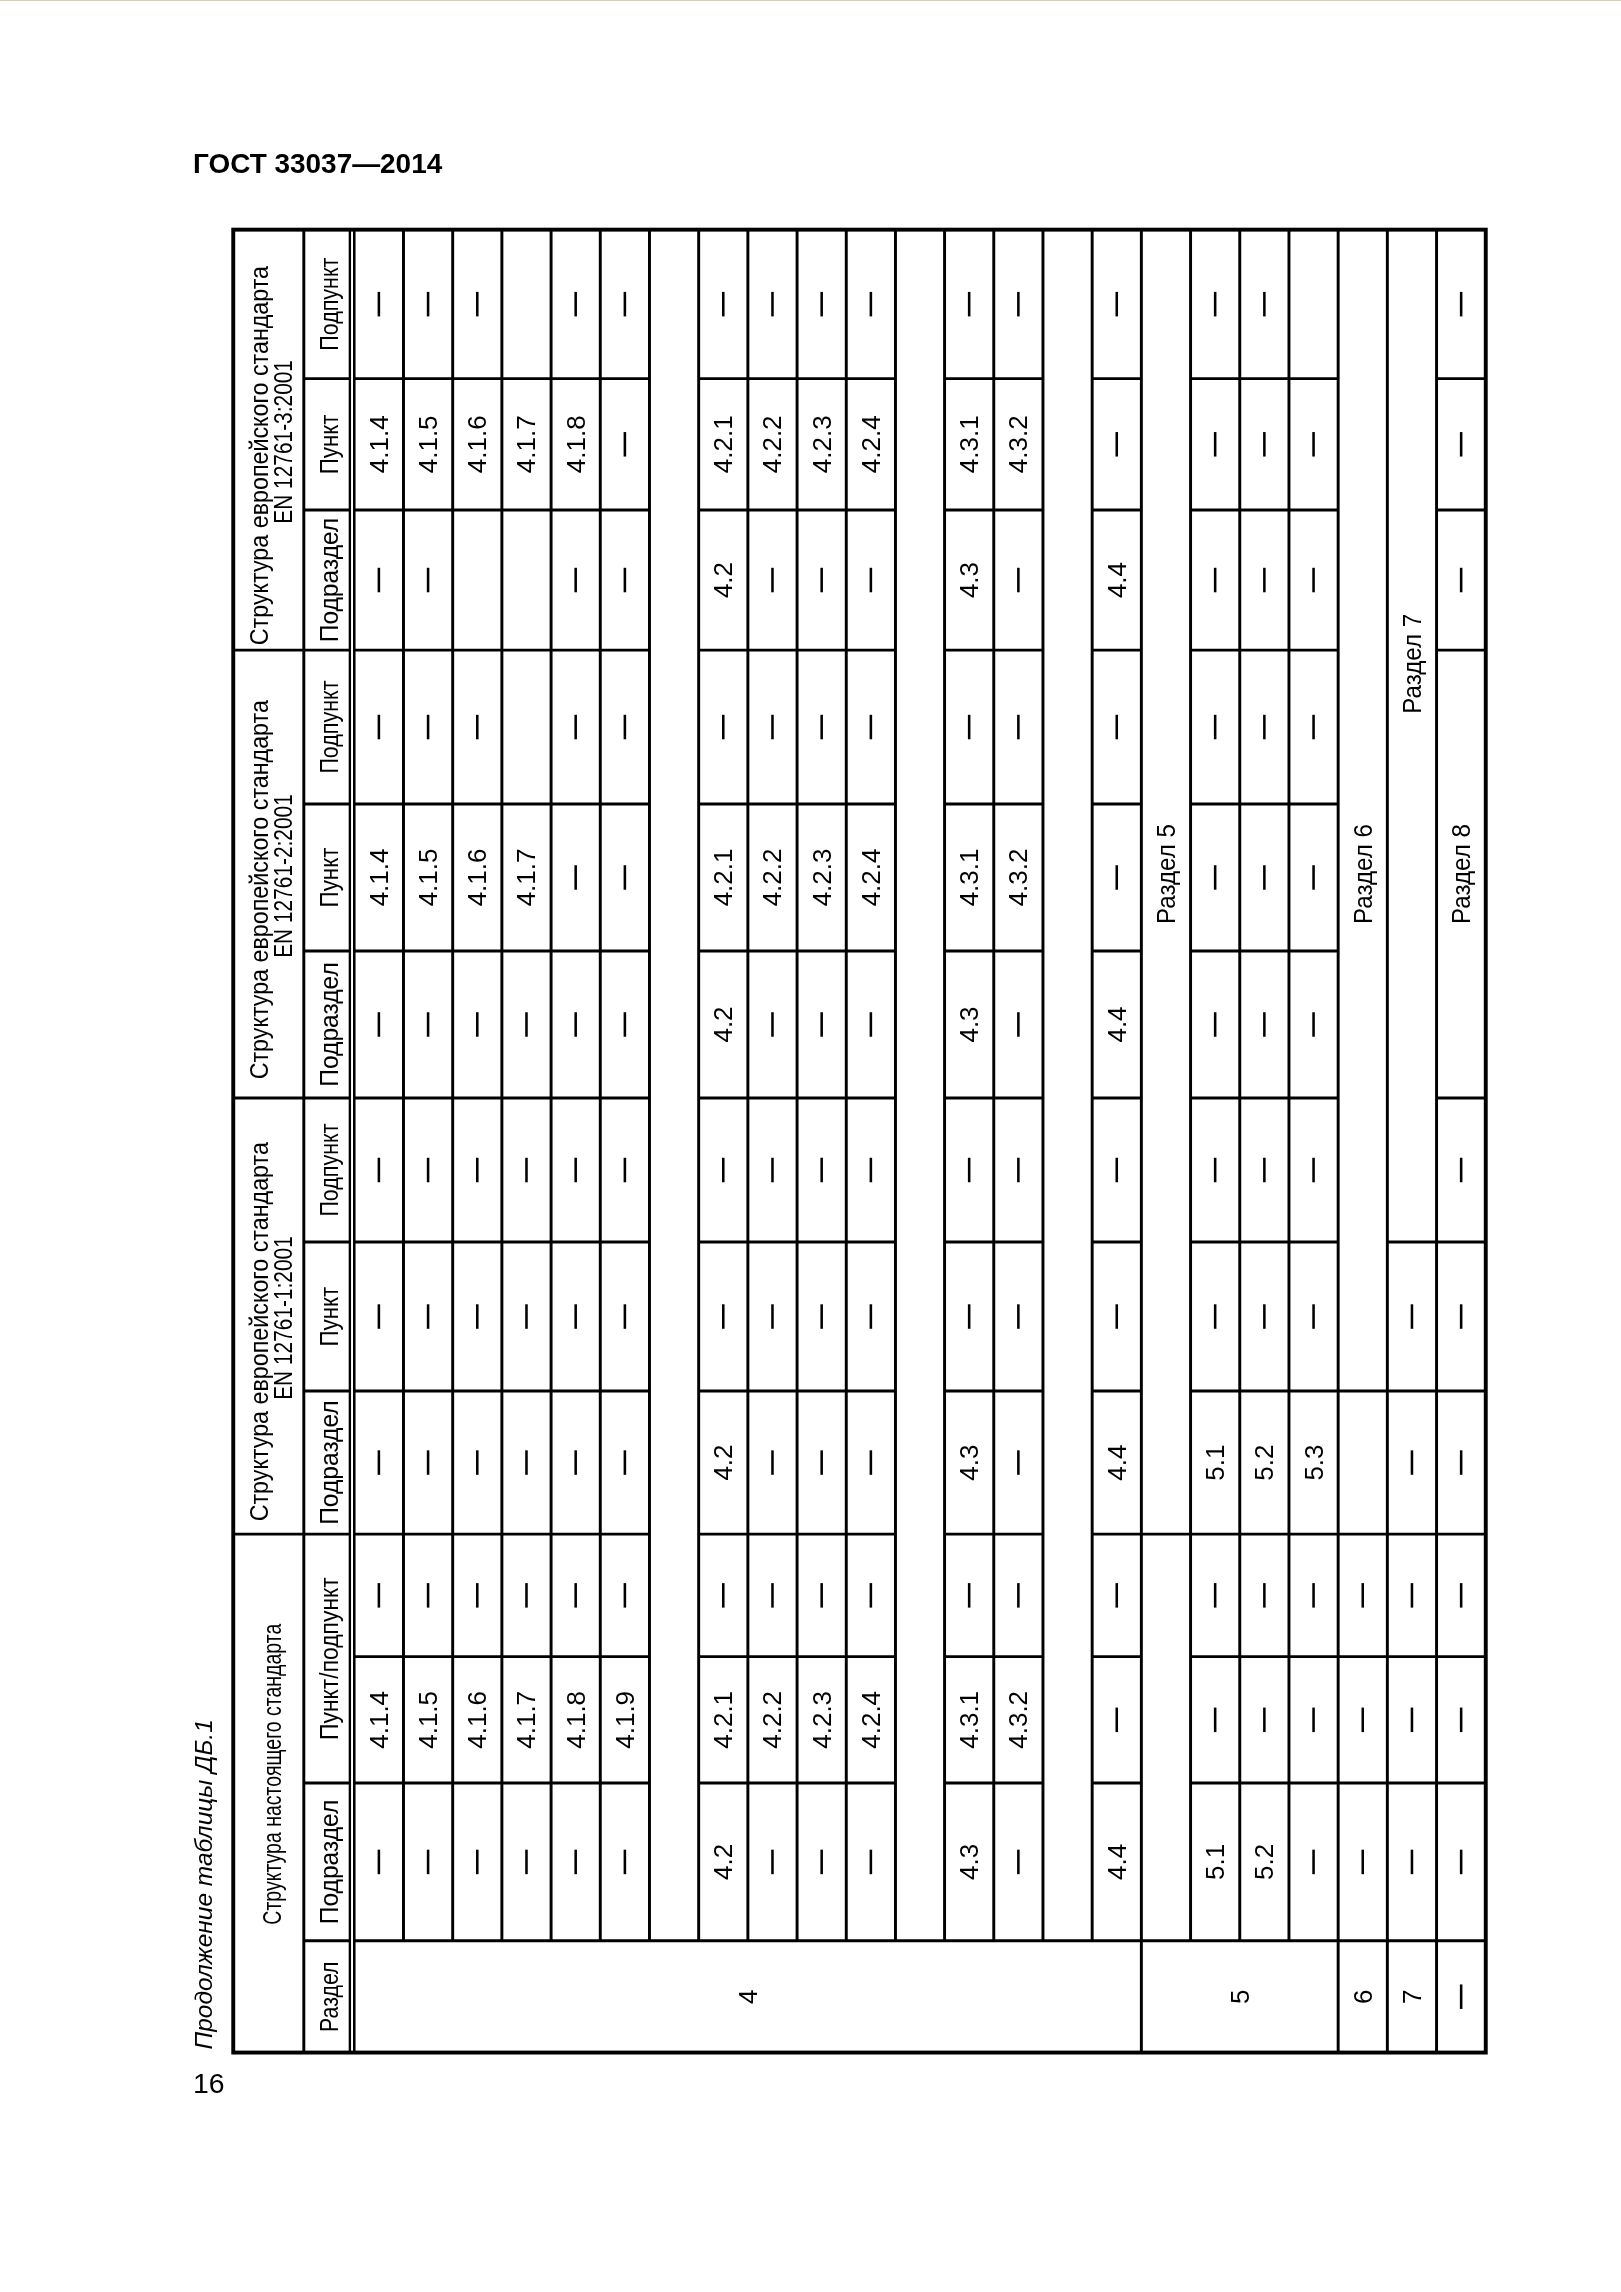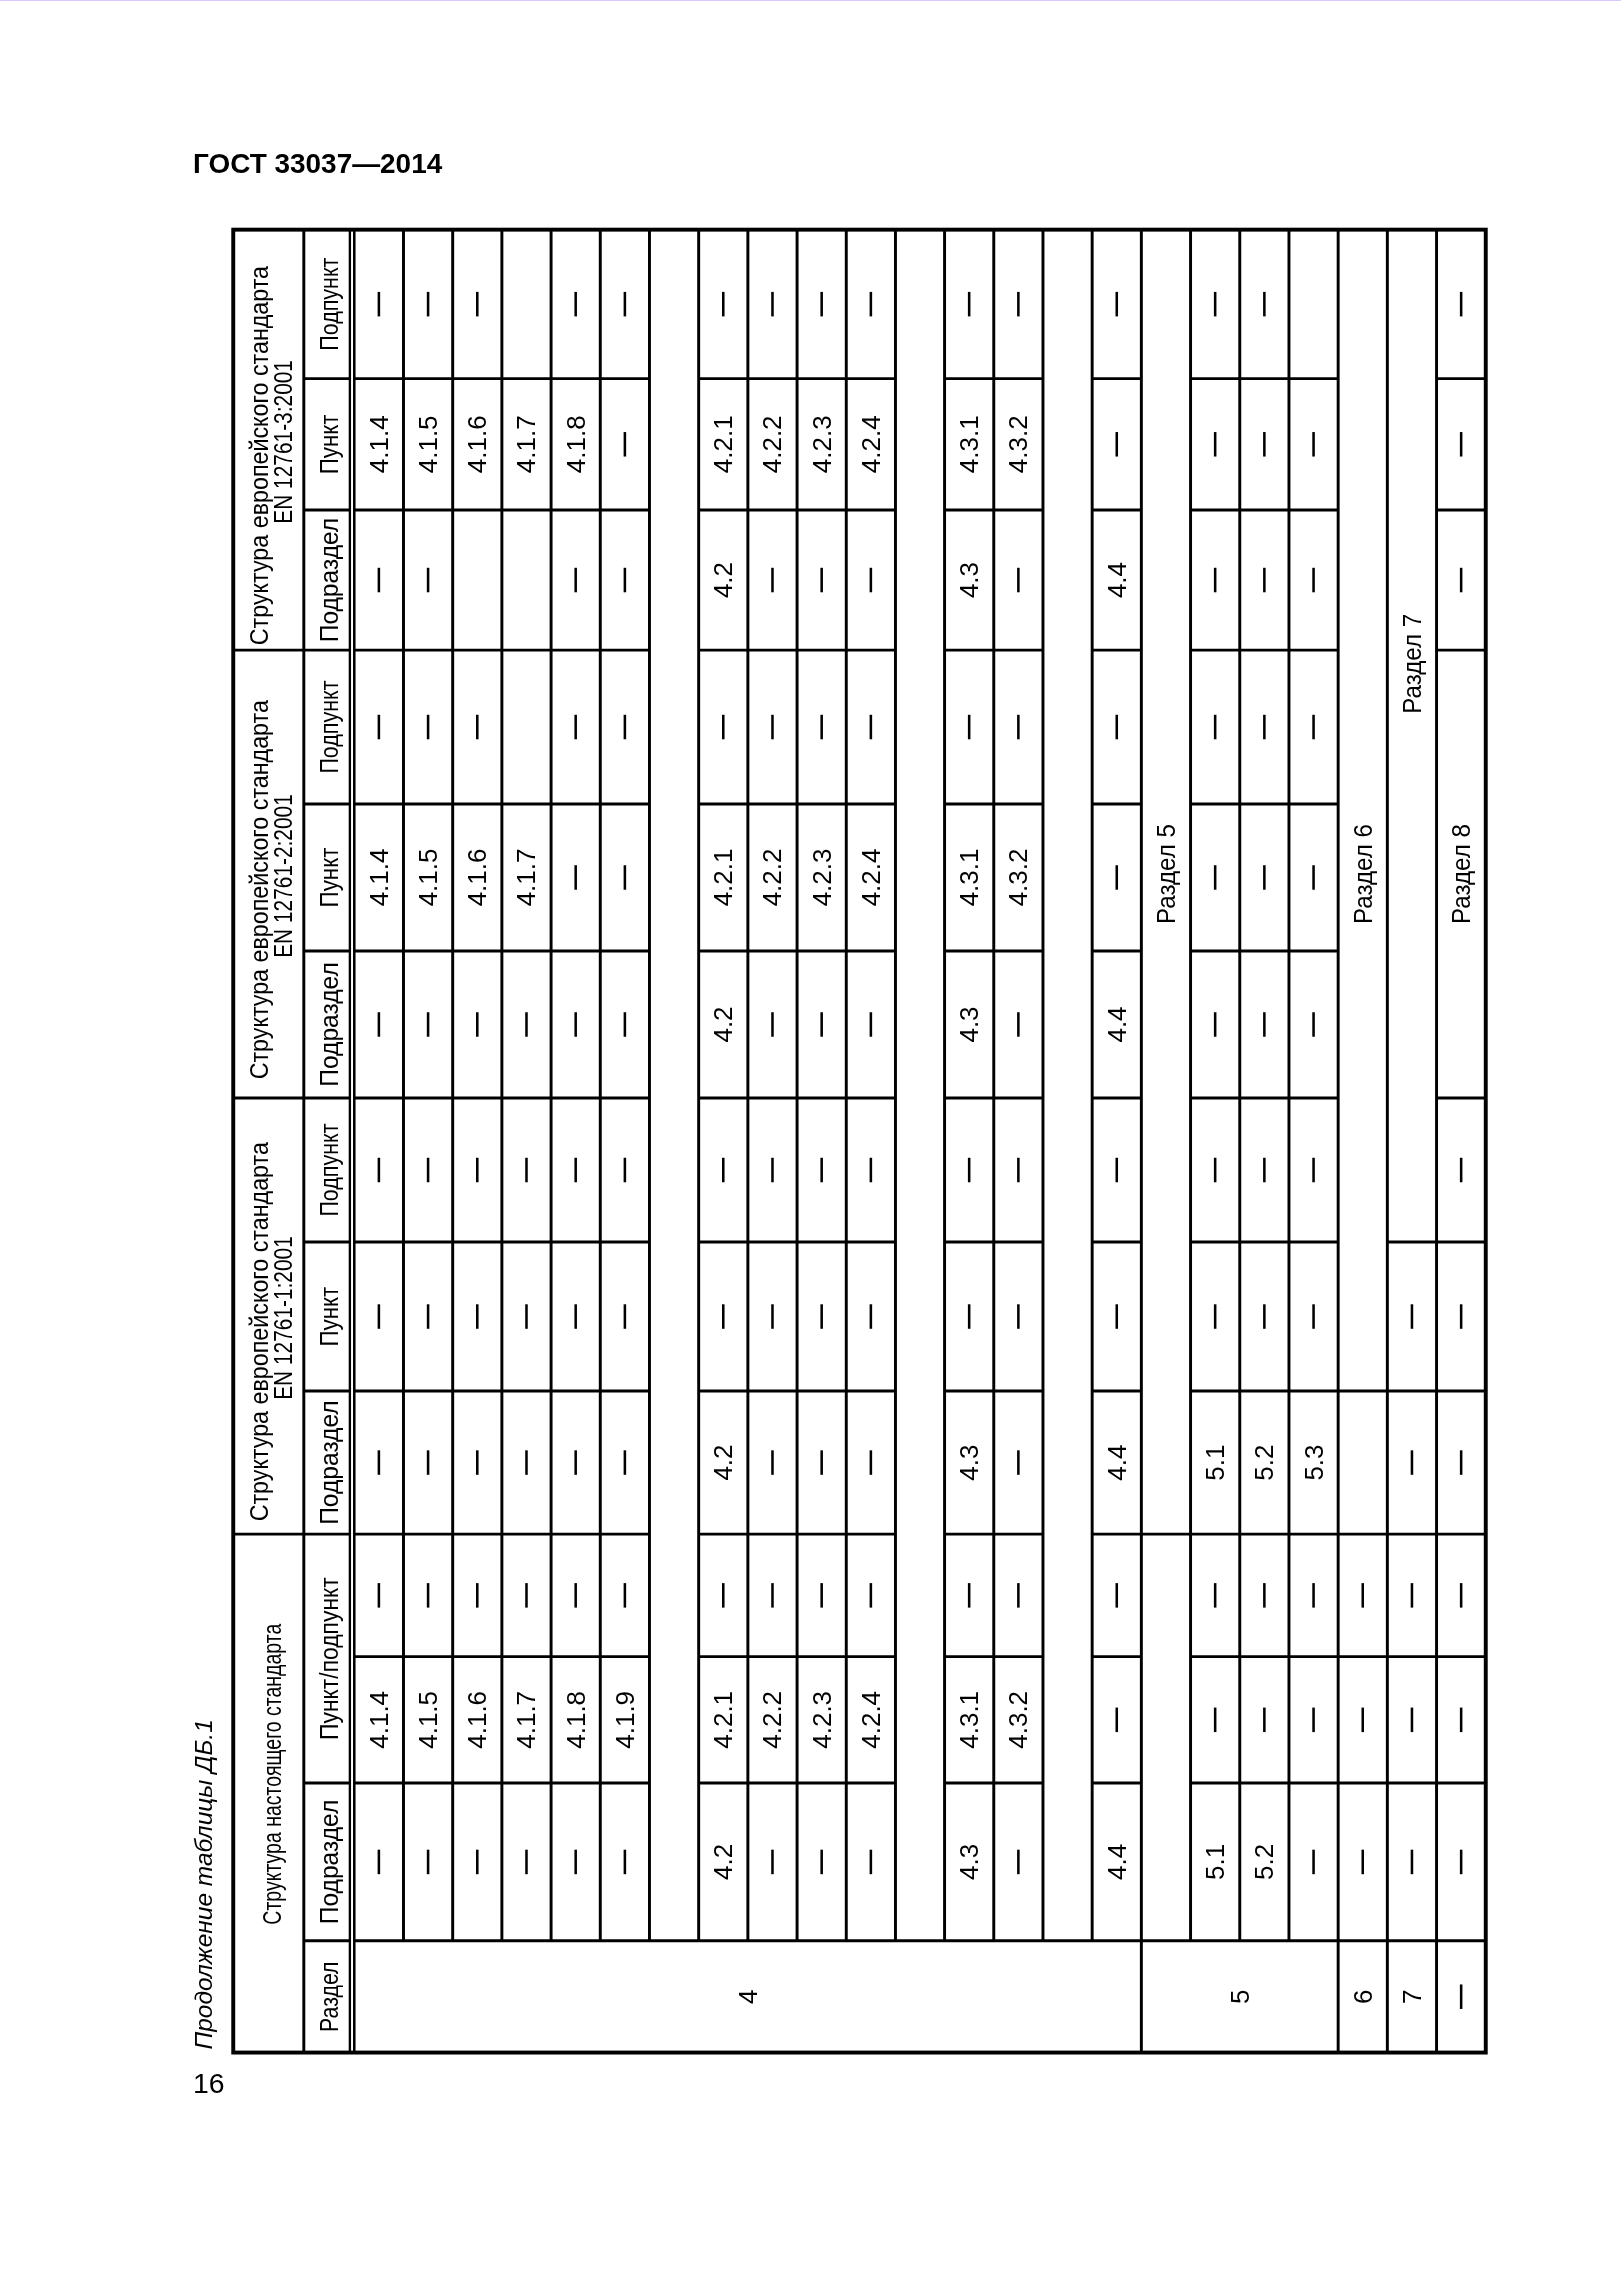--- a/index.html
+++ b/index.html
@@ -1,17 +1,17 @@
 <!DOCTYPE html>
 <html lang="ru"><head>
 <meta charset="utf-8">
 <title>ГОСТ 33037—2014</title>
 <style>
   html,body { margin:0; padding:0; background:#fff; }
-  .page { position:relative; width:1621px; height:2293px; background:#8b5cf6;
+  .page { position:relative; width:1621px; height:2293px; background:#a16207;
            font-family:"Liberation Sans", sans-serif; }
   svg text { font-family:"Liberation Sans", sans-serif; fill:#000; }
 </style>
 </head>
 <body>
 
 <div class="page">
 <svg width="1621" height="2293" viewBox="0 0 1654 2339">
 
 <rect x="0" y="0" width="1654" height="2339" fill="#ffffff"></rect>

